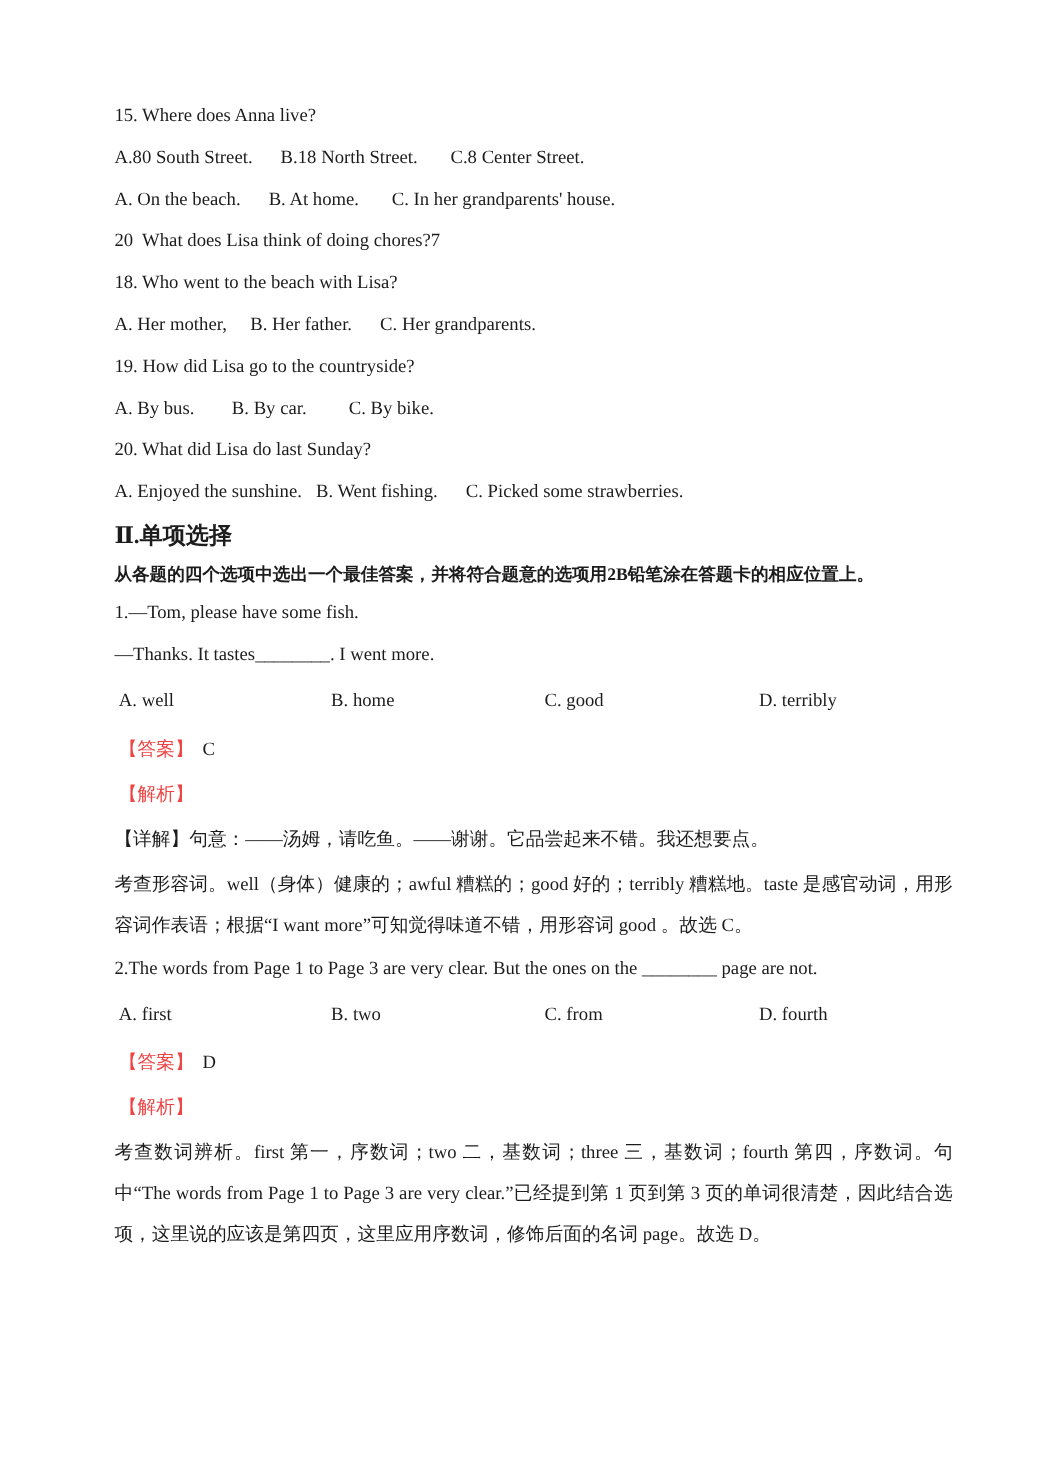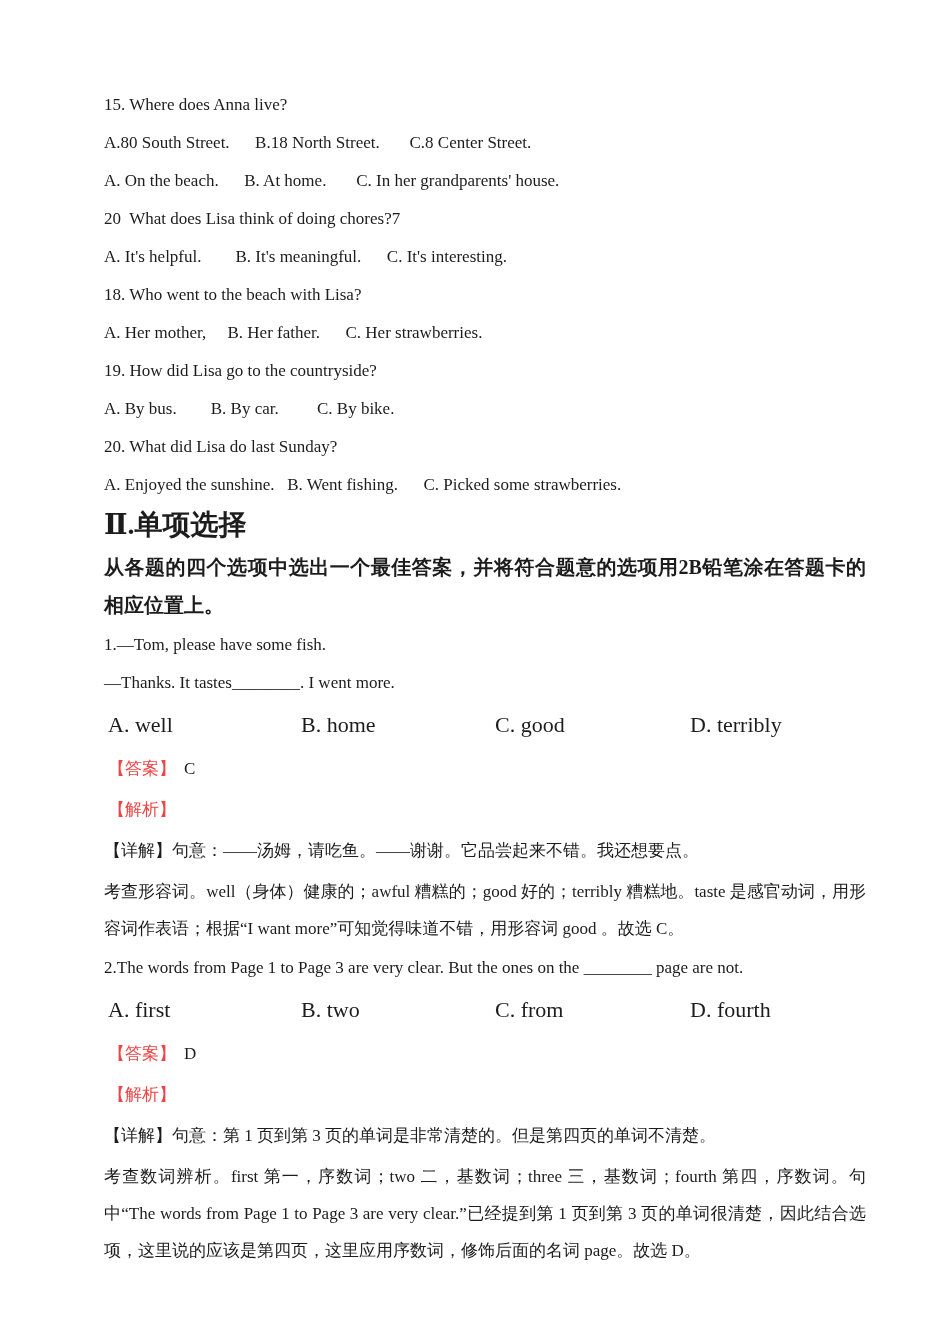--- a/index.html
+++ b/index.html
@@ -15,36 +15,36 @@
     font-size: 17px;
     line-height: 34px;
     white-space: pre-wrap;
   }
   .hd-d {
     font-size: 18px;
     line-height: 36px;
     font-weight: bold;
   }
   .hd-section {
-    font-size: 28px;
+    font-size: 21px;
     line-height: 38px;
     font-weight: bold;
     margin-top: 2px;
   }
   .instructions {
-    font-size: 20px;
-    line-height: 38px;
+    font-size: 16px;
+    line-height: 26px;
     font-weight: bold;
     text-align: justify;
     margin-bottom: 2px;
   }
   .opts-row {
     display: grid;
     grid-template-columns: 193px 194px 195px 1fr;
-    font-size: 22px;
+    font-size: 17px;
     line-height: 34px;
   }
   .answer-line {
     font-size: 17px;
     line-height: 37px;
     margin-top: 1px;
   }
   .blue { color: #ef4444; }
   .para {
     font-size: 17px;
@@ -58,24 +58,23 @@
 
 <div>
 
   <p class="line">15. Where does Anna live?</p>
   <p class="line">A.80 South Street.      B.18 North Street.       C.8 Center Street.</p>
 
 
   <p class="line">A. On the beach.      B. At home.       C. In her grandparents' house.</p>
 
   <p class="line">20  What does Lisa think of doing chores?7</p>
-  <p class="line">A. It's helpful.        B. It's meaningful.      C. It's interesting.</p>
 
   <p class="line">18. Who went to the beach with Lisa?</p>
-  <p class="line">A. Her mother,     B. Her father.      C. Her strawberries.</p>
+  <p class="line">A. Her mother,     B. Her father.      C. Her grandparents.</p>
 
   <p class="line">19. How did Lisa go to the countryside?</p>
   <p class="line">A. By bus.        B. By car.         C. By bike.</p>
 
   <p class="line">20. What did Lisa do last Sunday?</p>
   <p class="line">A. Enjoyed the sunshine.   B. Went fishing.      C. Picked some strawberries.</p>
 
   <p class="hd-section">Ⅱ.单项选择</p>
   <p class="instructions">从各题的四个选项中选出一个最佳答案，并将符合题意的选项用2B铅笔涂在答题卡的相应位置上。</p>
 
@@ -94,16 +93,15 @@
 
   <p class="line">2.The words from Page 1 to Page 3 are very clear. But the ones on the ________ page are not.</p>
   <div class="opts-row">
     <span>A. first</span>
     <span>B. two</span>
     <span>C. from</span>
     <span>D. fourth</span>
   </div>
   <p class="answer-line"><span class="blue">【答案】</span><span>D</span></p>
   <p class="answer-line"><span class="blue">【解析】</span></p>
-  <p class="para">【详解】句意：第 1 页到第 3 页的单词是非常清楚的。但是第四页的单词不清楚。</p>
   <p class="para">考查数词辨析。first 第一，序数词；two 二，基数词；three 三，基数词；fourth 第四，序数词。句中“The words from Page 1 to Page 3 are very clear.”已经提到第 1 页到第 3 页的单词很清楚，因此结合选项，这里说的应该是第四页，这里应用序数词，修饰后面的名词 page。故选 D。</p>
 
 </div>
 
 </body></html>

